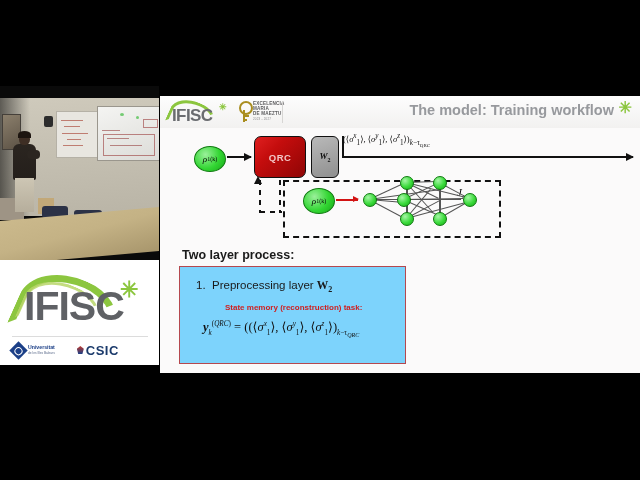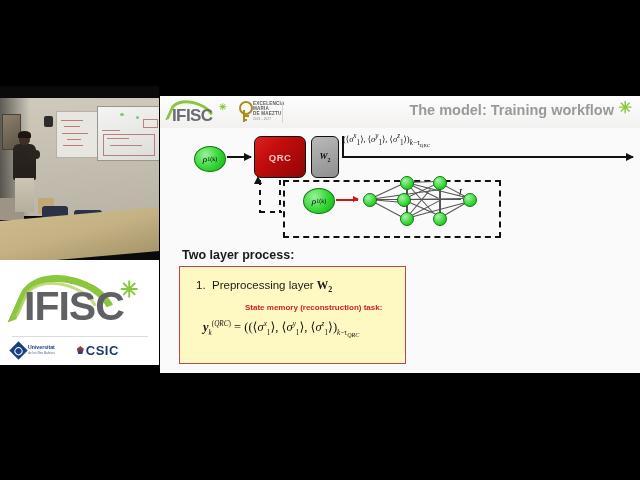--- a/index.html
+++ b/index.html
@@ -141,24 +141,24 @@
   .jij{position:absolute;left:122px;top:6px;font-family:"Liberation Serif",serif;
     font-style:italic;font-size:11px;color:#111;}
 
   .tau-box{position:absolute;left:242px;top:112px;width:76px;height:22px;
     background:#fff;border:1.6px solid #222;display:flex;align-items:center;justify-content:center;}
   .tau-box span{font-family:"Liberation Serif",serif;font-style:italic;font-size:10px;color:#111;}
 
   
   .twostep{position:absolute;left:22px;top:152px;font-size:12.5px;font-weight:700;color:#1a1a1a;}
   .redbox{position:absolute;left:19px;top:170px;width:225px;height:96px;
-    border:1.4px solid #b5484f;background:#fef9c3;}
+    border:1.4px solid #b5484f;background:#7dd3fc;}
   .step1{position:absolute;left:16px;top:12px;font-size:11.5px;color:#1a1a1a;}
   .step1 b{font-family:"Liberation Serif",serif;font-weight:700;}
-  .memtask{position:absolute;left:45px;top:36px;font-size:8px;font-weight:700;color:#cf1f1f;margin-left:20px;}
+  .memtask{position:absolute;left:45px;top:36px;font-size:8px;font-weight:700;color:#cf1f1f;}
   .eqn{position:absolute;left:23px;top:52px;font-family:"Liberation Serif",serif;
     font-size:12.5px;color:#111;white-space:nowrap;}
   .eqn i{font-style:italic;}
   sup.s{font-size:7.2px;} sub.s{font-size:7.2px;}
 </style>
 </head>
 <body>
 
 <div id="stage">
 

